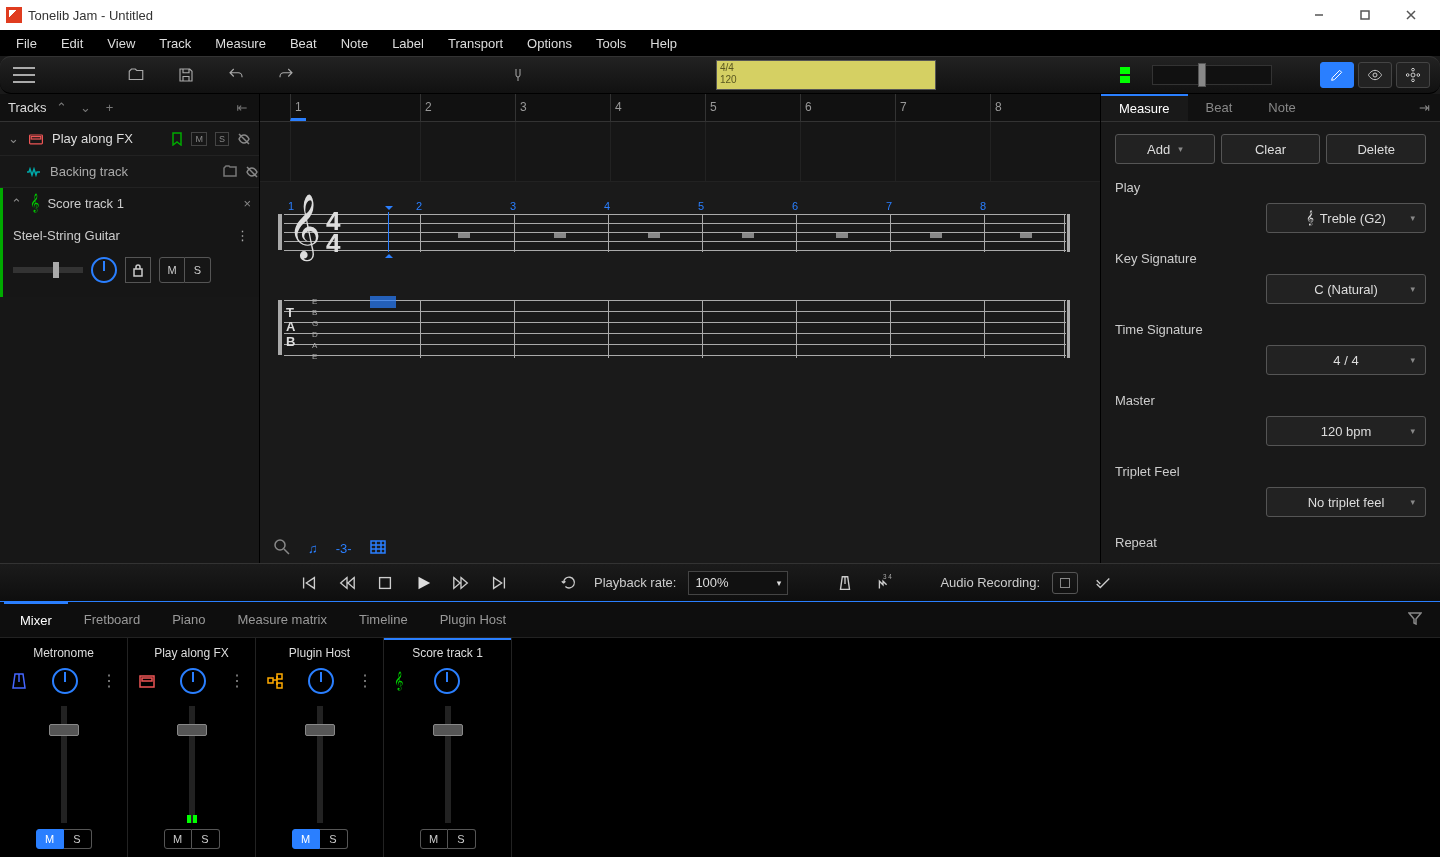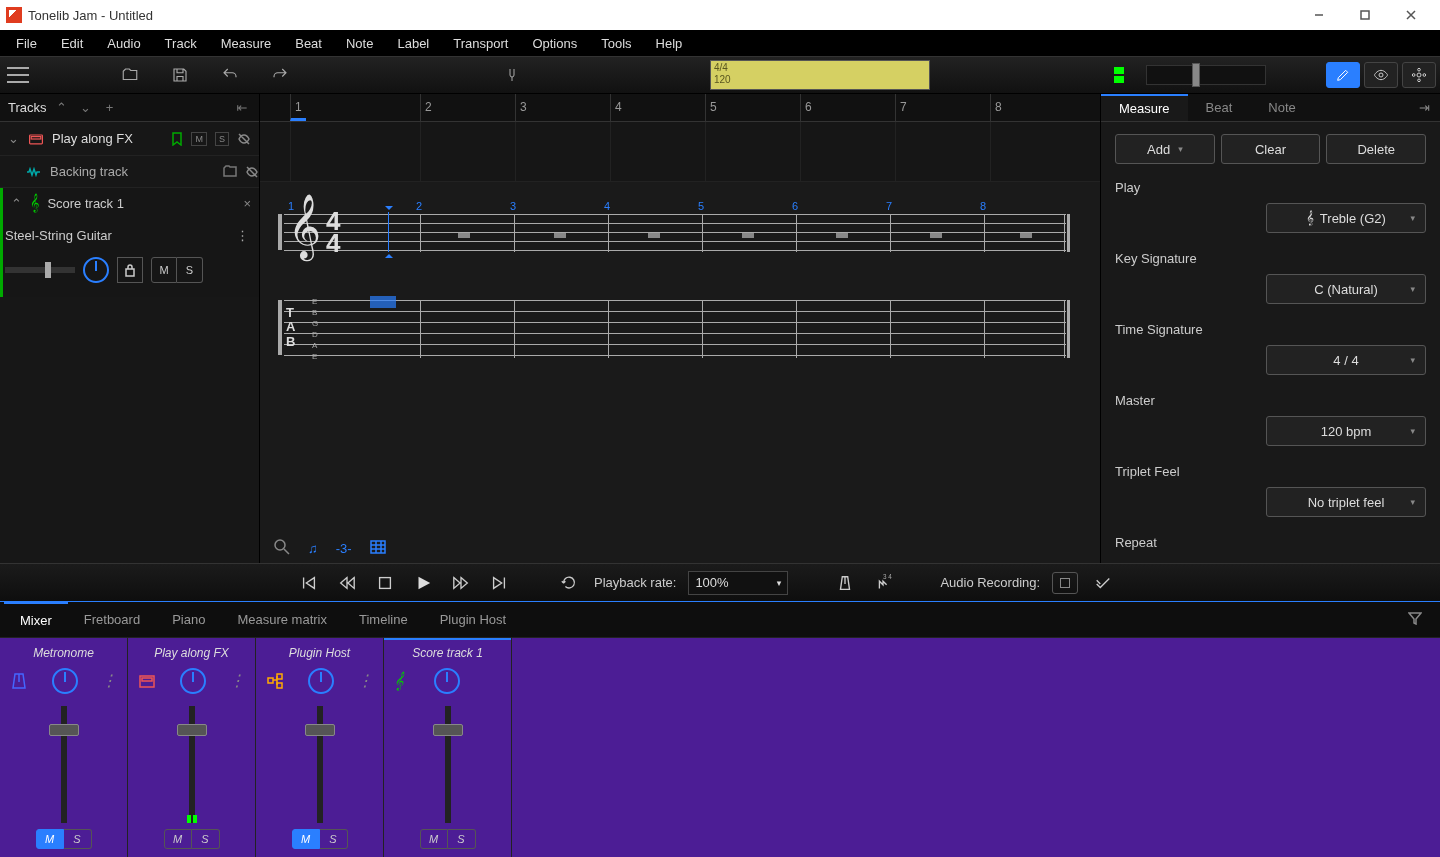--- a/index.html
+++ b/index.html
@@ -11,21 +11,21 @@
 .titlebar .app-icon::after { content:""; position:absolute; inset:3px; background:linear-gradient(135deg,#fff 40%,transparent 40%);}
 .titlebar .win-controls { margin-left: auto; display: flex; }
 .titlebar .win-btn { width: 46px; height: 30px; display:flex; align-items:center; justify-content:center; color:#555;}
 .titlebar .win-btn svg { width:10px; height:10px; }
 
 
 .menubar { height: 26px; background: #000; display: flex; align-items: center; padding: 0 4px; }
 .menubar .menu-item { padding: 4px 12px; color: #ddd; cursor: default; }
 
 
-.toolbar { height: 38px; background: linear-gradient(#222,#111); border-top:1px solid #333; border-bottom:1px solid #000; display: flex; align-items: center; padding: 0 4px; gap: 22px; }
+.toolbar { height: 38px; background: linear-gradient(#222,#111); border-top:1px solid #333; border-bottom:1px solid #000; display: flex; align-items: center; padding: 0 10px; gap: 22px; border-radius: 11px; }
 .toolbar .tool-btn { width: 28px; height: 28px; display:flex; align-items:center; justify-content:center; color:#aaa; border-radius:3px;}
 .toolbar .ham { width:22px; height:16px; display:flex; flex-direction:column; justify-content:space-between; }
 .toolbar .ham span { height:2px; background:#aaa; }
 .lcd { width:220px; height:30px; background:#d5d063; border:1px solid #555; display:flex; position:relative; font-family:monospace;}
 .lcd .lcd-left { width:40px; font-size:10px; color:#5a5720; padding:1px 3px; line-height:1.2;}
 .lcd .lcd-right { flex:1; text-align:right; font-size:24px; letter-spacing:6px; color:#3a3810; padding-right:6px; font-weight:bold; font-family:"Courier New",monospace;}
 .vol-slider { width:120px; height:20px; background:#111; border:1px solid #333; position:relative;}
 .vol-slider .thumb { position:absolute; width:8px; height:24px; background:#888; top:-3px; left:45px; border:1px solid #555;}
 .vol-led { width:10px; height:16px; display:flex; flex-direction:column; gap:2px;}
 .vol-led span { flex:1; background:#0f0;}
@@ -43,21 +43,21 @@
 .tracks-header .pushright { margin-left:auto;}
 .track-row { height:34px; display:flex; align-items:center; padding:0 8px; gap:8px; border-bottom:1px solid #222;}
 .track-row .chev { color:#888; width:12px;}
 .track-row .ticon { width:16px; height:14px; }
 .track-row .tname { flex:1; color:#ddd;}
 .track-row .mini { font-size:9px; color:#888; padding:1px 3px; border:1px solid #444;}
 .subtrack { height:32px; display:flex; align-items:center; padding-left:26px; gap:8px; color:#aaa; border-bottom:1px solid #222;}
 .score-section { border-left:3px solid #0a0; background:#161616;}
 .score-header { height:30px; display:flex; align-items:center; padding:0 8px; gap:8px;}
 .score-header .chev { color:#888;}
-.score-body { padding:6px 10px 14px 2px;}
+.score-body { padding:6px 10px 14px 10px;}
 .score-body .instr-row { display:flex; align-items:center; justify-content:space-between; padding:4px 0;}
 .score-body .ctrl-row { display:flex; align-items:center; gap:8px; margin-top:10px;}
 .mini-slider { width:70px; height:6px; background:#333; position:relative;}
 .mini-slider .th { position:absolute; width:6px; height:16px; background:#aaa; top:-5px; left:40px;}
 .knob { width:26px; height:26px; border:2px solid #2a7fff; border-radius:50%; position:relative;}
 .knob::after {content:"";position:absolute;width:2px;height:10px;background:#2a7fff;left:50%;top:2px;transform:translateX(-50%);}
 .sq-btn { width:26px; height:26px; border:1px solid #555; display:flex;align-items:center;justify-content:center; color:#ccc; font-size:11px;}
 .ms-pair { display:flex;}
 .ms-pair .sq-btn { width:26px;}
 .ms-pair .sq-btn:first-child{border-radius:3px 0 0 3px;}
@@ -128,21 +128,21 @@
 .transport .recbox { width:26px;height:22px;border:1px solid #555;border-radius:3px;display:flex;align-items:center;justify-content:center;}
 .transport .recbox .dot{width:10px;height:10px;border:1px solid #888;}
 
 
 .bottom-tabs { height:36px; background:#0e0e0e; border-top:1px solid #2a7fff; display:flex; align-items:center; padding:0 4px;}
 .bottom-tabs .btab { padding:0 16px; height:100%; display:flex;align-items:center; color:#999;}
 .bottom-tabs .btab.active { color:#fff; border-top:2px solid #2a7fff;}
 .bottom-tabs .filter-icon { margin-left:auto; padding:0 14px; color:#888;}
 
 
-.mixer { height:220px; background:#4c1d95; display:flex; border-top:1px solid #222;font-style:italic;}
+.mixer { height:220px; background:#000000; display:flex; border-top:1px solid #222;}
 .mixer .channel { width:128px; border-right:1px solid #222; padding:8px 10px; display:flex; flex-direction:column; position:relative;}
 .mixer .channel.selected { box-shadow: inset 0 2px 0 #2a7fff;}
 .mixer .ch-title { text-align:center; color:#ddd; font-size:12px; margin-bottom:8px; white-space:nowrap; overflow:hidden;}
 .mixer .ch-row { display:flex; align-items:center; justify-content:space-between; margin-bottom:6px;}
 .mixer .ch-icon { width:18px; height:18px;}
 .mixer .fader-wrap { flex:1; display:flex; justify-content:center; position:relative; margin:6px 0;}
 .mixer .fader-track { width:6px; background:#222; height:100%; position:relative;}
 .mixer .fader-thumb { position:absolute; width:30px; height:12px; background:#555; border:1px solid #888; left:50%; transform:translateX(-50%); top:18px; border-radius:2px;}
 .mixer .meters { position:absolute; bottom:0; left:50%; transform:translateX(-50%); display:flex; gap:2px;}
 .mixer .meters span { width:4px; height:8px; background:#0f0;}
@@ -176,21 +176,21 @@
         <svg viewBox="0 0 10 10">
           <path d="M1 1l8 8M9 1l-8 8"></path>
         </svg>
       </div>
   </div>
 </div>
 
 <div class="menubar">
   <div class="menu-item">File</div>
   <div class="menu-item">Edit</div>
-  <div class="menu-item">Audio</div>
+  <div class="menu-item">View</div>
   <div class="menu-item">Track</div>
   <div class="menu-item">Measure</div>
   <div class="menu-item">Beat</div>
   <div class="menu-item">Note</div>
   <div class="menu-item">Label</div>
   <div class="menu-item">Transport</div>
   <div class="menu-item">Options</div>
   <div class="menu-item">Tools</div>
   <div class="menu-item">Help</div>
 </div>

